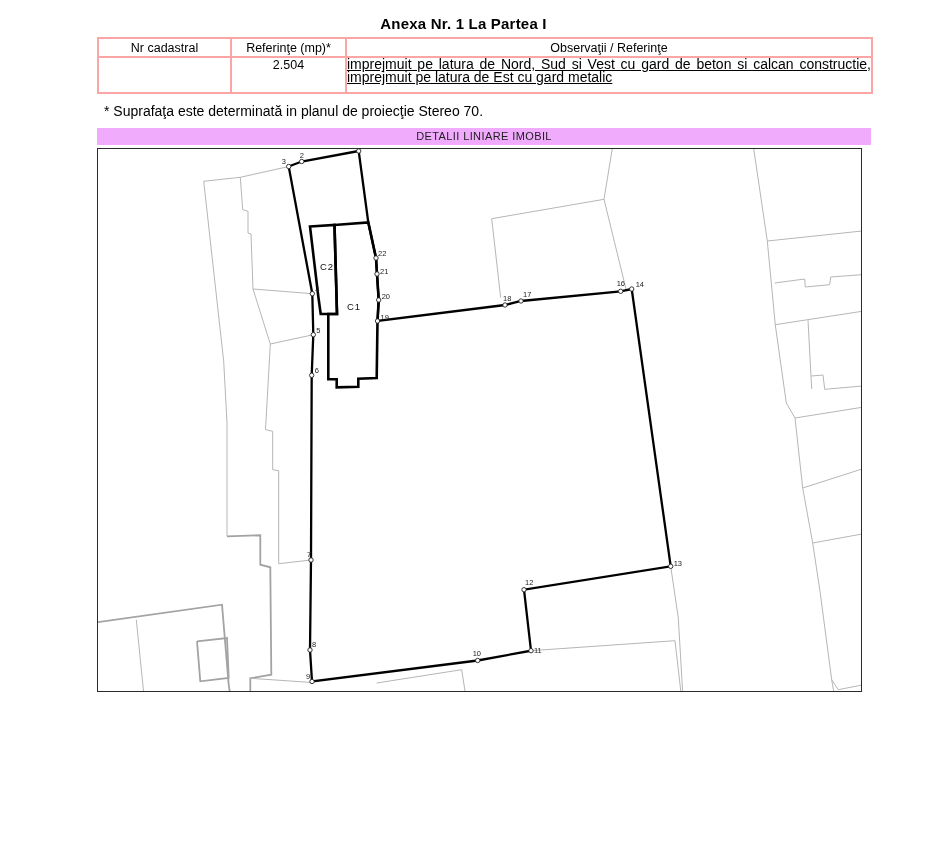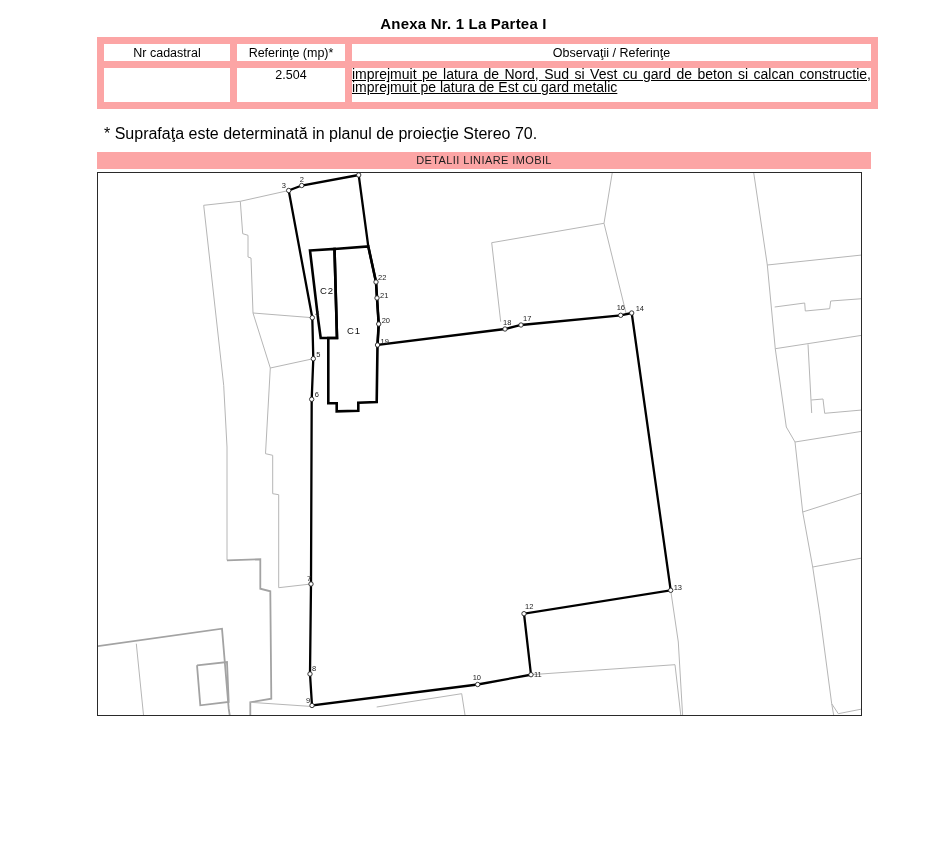--- a/index.html
+++ b/index.html
@@ -9,28 +9,28 @@
   }
   .page-title{
     text-align:center;font-size:15px;font-weight:bold;margin-top:15px;letter-spacing:.2px;
   }
   .content{margin-left:97px;width:774px;}
   .section-heading{font-size:14.5px;font-weight:bold;margin-top:9px;}
   table.cad{
     border-collapse:collapse;margin-top:5px;width:774px;table-layout:fixed;
     font-size:12.5px;
   }
-  table.cad th,table.cad td{border:7px solid #fca5a5;padding:0;}
+  table.cad th,table.cad td{border:2px solid #fca5a5;padding:0;}
   table.cad th{font-weight:normal;text-align:center;height:17px;}
   col.c1{width:133px}col.c2{width:115px}col.c3{width:526px}
   td.val{ text-align:center;vertical-align:top;padding-top:3px;height:34px;font-size:12.5px;}
   td.obs{vertical-align:top;font-size:14px;line-height:13px;padding:1px 3px 2px 3px;text-decoration:underline;}
   .obs-line1{text-align:justify;text-align-last:justify;}
   .obs-line2{text-align:left;}
-  .footnote{font-size:16px;margin-top:16px;padding-left:7px;}
+  .footnote{font-size:14px;margin-top:9px;padding-left:7px;}
   .map-title-bar{
     margin-top:9px;height:17px;line-height:17px;text-align:center;
     font-size:11px;letter-spacing:.4px;color:#1d1d1d;
   }
   .map-frame{
     margin-top:3px;width:763px;height:542px;border:1px solid #2a2a2a;background:#fff;
   }
   
   .nb{fill:none;stroke:var(--nb-color,#b6b6b6);stroke-width:1;stroke-linejoin:miter;}
   .nb-thick{stroke:var(--nb-thick-color,#a3a3a3);stroke-width:1.8;}
@@ -68,21 +68,21 @@
         <td class="obs">
           <div class="obs-line1">imprejmuit pe latura de Nord, Sud si Vest cu gard de beton si calcan constructie,</div>
           <div class="obs-line2">imprejmuit pe latura de Est cu gard metalic</div>
         </td>
       </tr>
     </tbody>
   </table>
 
   <div class="footnote">* Suprafaţa este determinată in planul de proiecţie Stereo 70.</div>
 
-  <div class="map-title-bar" style="background: #fca5a5;">DETALII LINIARE IMOBIL</div>
+  <div class="map-title-bar" style="background: #f0abfc;">DETALII LINIARE IMOBIL</div>
 
   <div class="map-frame">
     <svg width="763" height="542" viewBox="98 151 763 542" xmlns="http://www.w3.org/2000/svg">
         <polyline points="203.7,183.3 240.3,179.3 288.7,168.5" class="nb"></polyline>
         <polyline points="203.7,183.3 223.7,363.3 227,425 227,538.3" class="nb"></polyline>
         <polyline points="227,538.3 260.3,537.3 260.3,566.7 270.3,569.3 271.3,676.7 250.3,680.3 250.3,695" class="nb nb-thick"></polyline>
         <polyline points="250.3,680.3 312,684.5" class="nb"></polyline>
         <polyline points="240.3,179.3 242.7,211.7 248,213.3 248,235 251,236 253,291" class="nb"></polyline>
         <polyline points="253,291 312.3,295.7" class="nb"></polyline>
         <polyline points="253,291 270.3,346" class="nb"></polyline>

